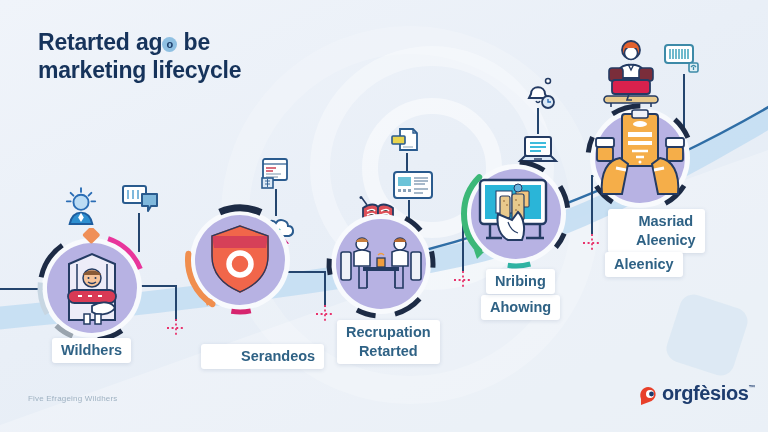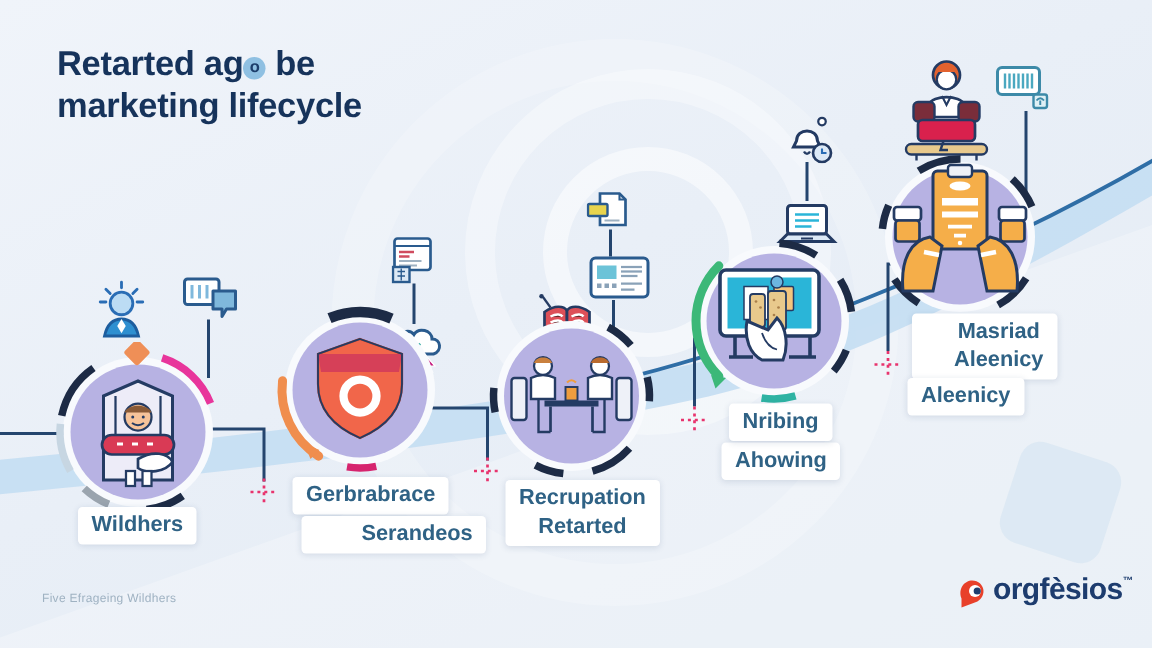--- a/index.html
+++ b/index.html
@@ -153,23 +153,20 @@
       </g>
       <polygon points="23,96 33,100 27,106" fill="#f08e4e"></polygon>
       <g>
         <path d="M60,26 L88,36 V56 C88,76 74,86 60,92 C46,86 32,76 32,56 V36 Z" fill="#f1664a" stroke="#b8452f" stroke-width="1.5"></path>
         <path d="M32,36 L88,36 L86,48 L34,48 Z" fill="#d64058"></path>
         <path d="M60,26 L88,36 V56 C88,76 74,86 60,92 C46,86 32,76 32,56 V36 Z" fill="none" stroke="#243b63" stroke-width="1.2"></path>
         <circle cx="60" cy="64" r="11" fill="none" stroke="#ffffff" stroke-width="5.5"></circle>
       </g>
     </svg>
   </div>
-  <div class="lbl" style="left:195px;top:318px;">
-    <div>Gerbrabrace</div>
-  </div>
   <div class="lbl" style="left:201px;top:344px;padding-left:40px;">
     <div>Serandeos</div>
   </div>
 
   <svg class="abs" width="30" height="27" viewBox="0 0 30 27" style="left:391px;top:127px;">
     <path d="M9,2 H22 L26,6 V23 H9 Z" fill="#ffffff" stroke="#2a5b8e" stroke-width="1.8"></path>
     <path d="M22,2 V6 H26" fill="none" stroke="#2a5b8e" stroke-width="1.4"></path>
     <rect x="1" y="9" width="13" height="8" rx="1" fill="#e8d44d" stroke="#2a5b8e" stroke-width="1.6"></rect>
     <path d="M12,20 H22" stroke="#9fb2c2" stroke-width="1.2"></path>
   </svg>

